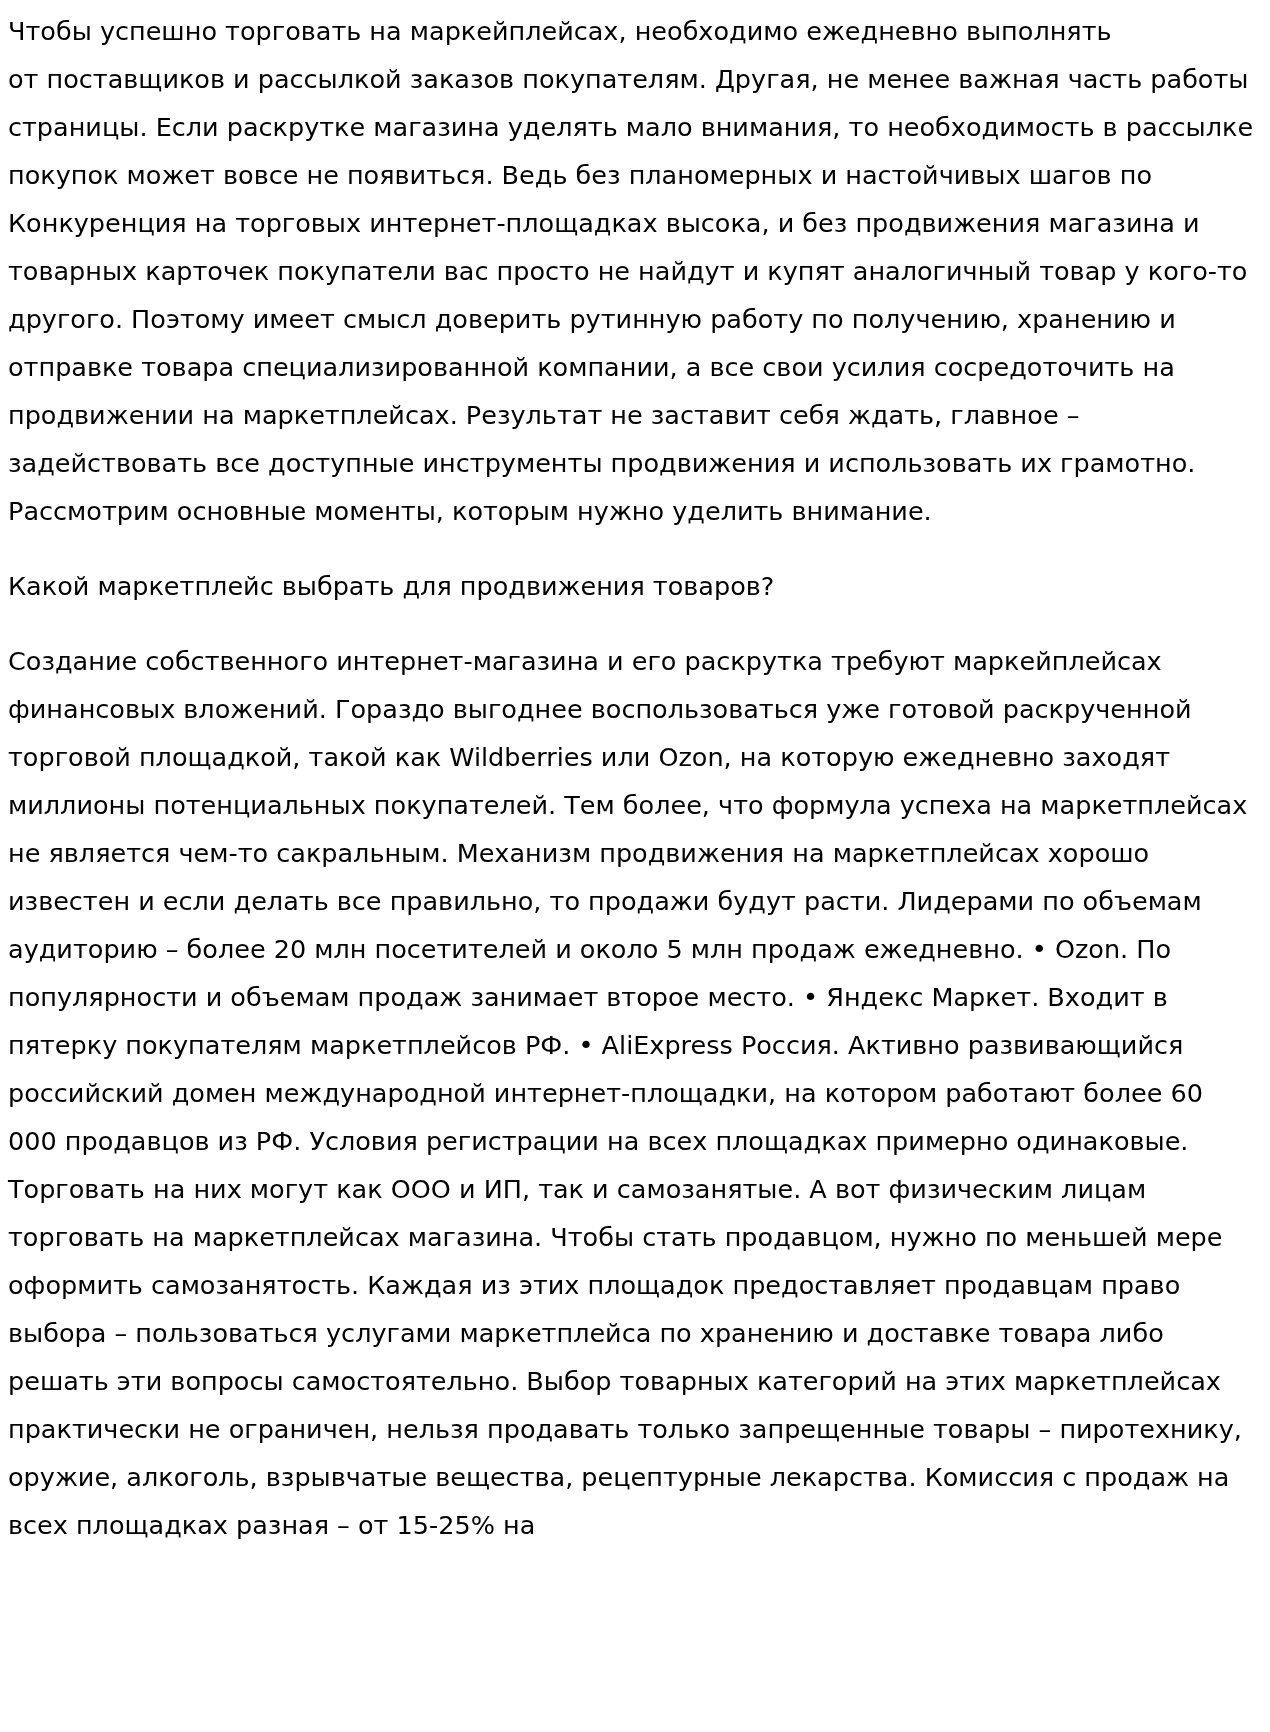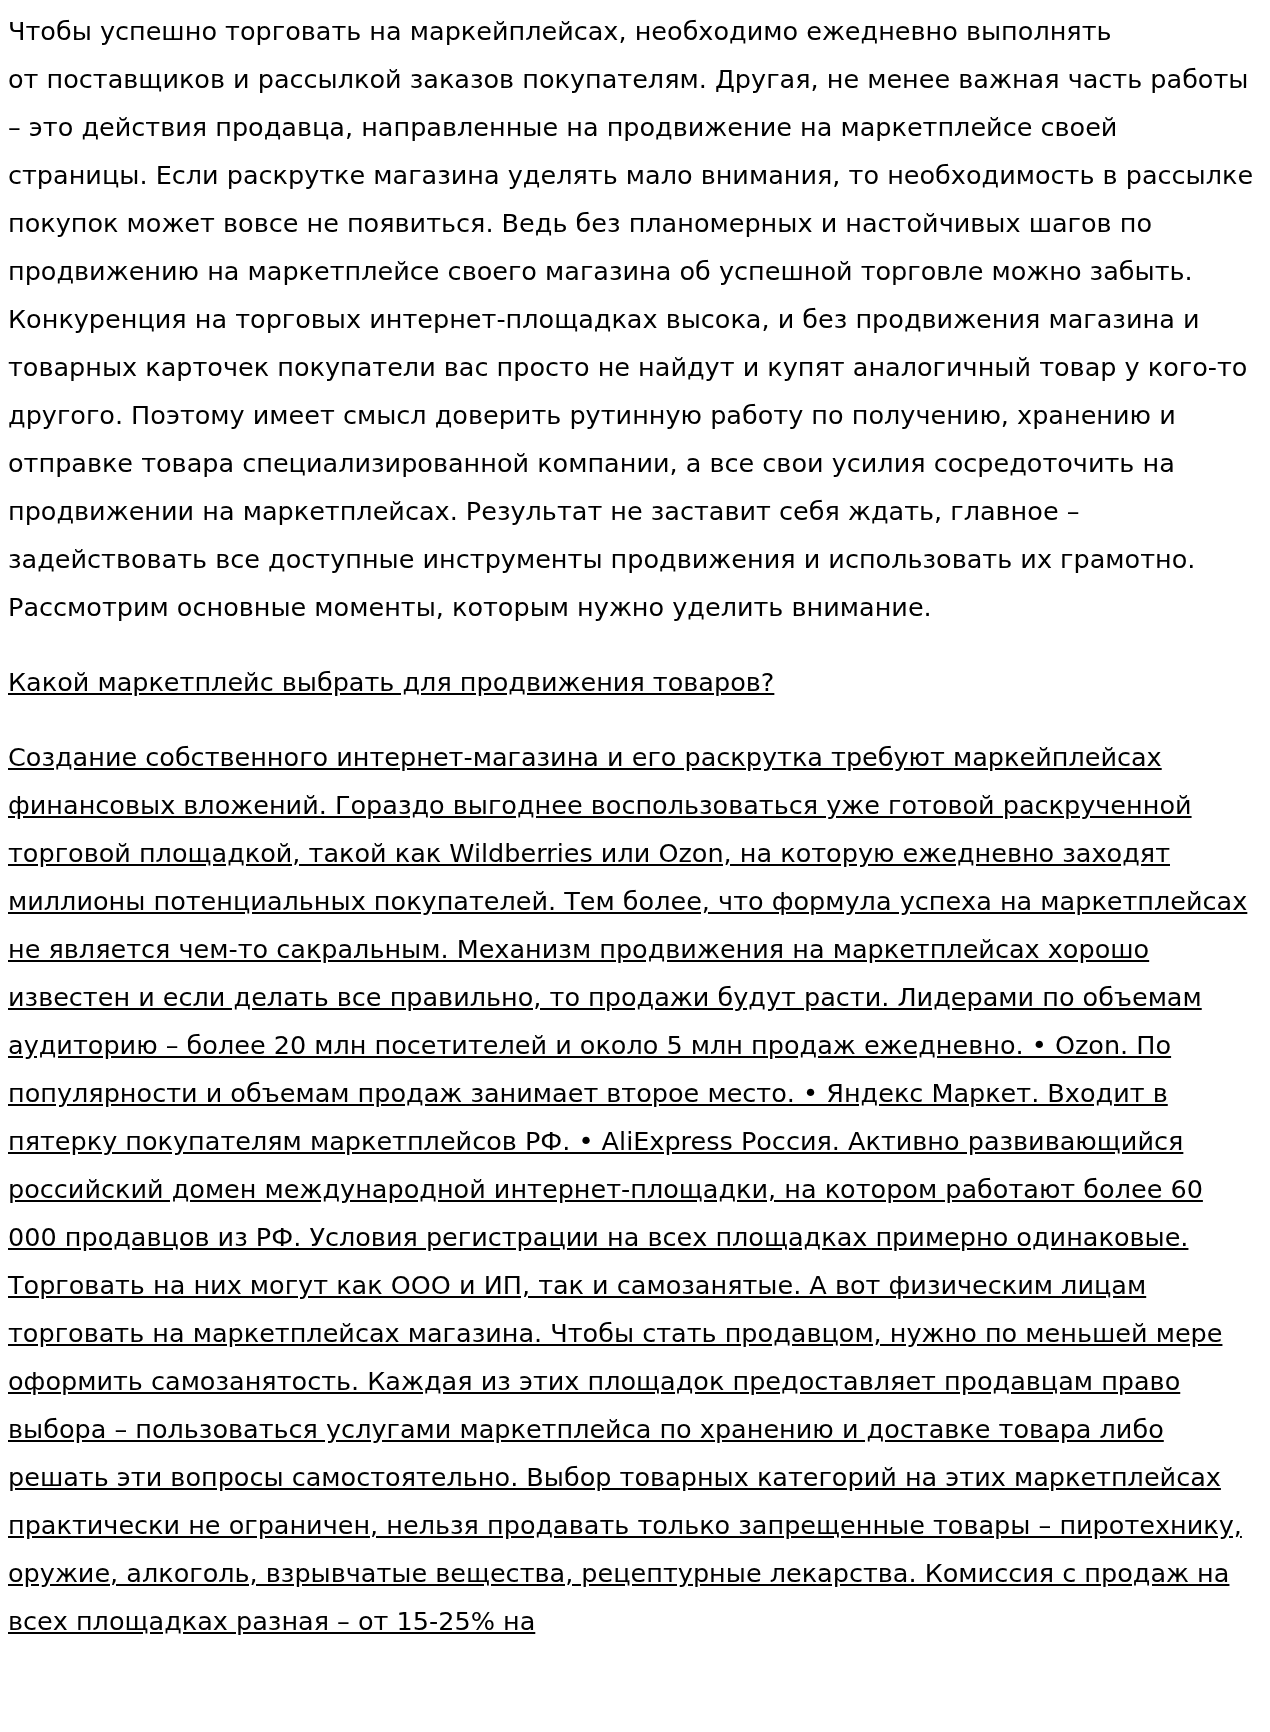--- a/index.html
+++ b/index.html
@@ -21,42 +21,39 @@
   }
   .doc {
     width: 1268px;
   }
   .paragraph {
     margin: 6px;
     padding: 0;
   }
   .paragraph + .paragraph {
     margin-top: 27px;
-    text-decoration: underline;
   }
   .heading {
     font-weight: normal; 
   }
   .line {
     white-space: nowrap;
     height: 48px;
     overflow: visible;
   }
 </style>
 </head>
 <body>
 
 <main class="doc" id="article">
     <div class="paragraph">
       <div class="line">Чтобы успешно торговать на маркейплейсах, необходимо ежедневно выполнять</div>
       <div class="line">от поставщиков и рассылкой заказов покупателям. Другая, не менее важная часть работы</div>
-      <div class="line">– это действия продавца, направленные на продвижение на маркетплейсе своей</div>
       <div class="line">страницы. Если раскрутке магазина уделять мало внимания, то необходимость в рассылке</div>
       <div class="line">покупок может вовсе не появиться. Ведь без планомерных и настойчивых шагов по</div>
-      <div class="line">продвижению на маркетплейсе своего магазина об успешной торговле можно забыть.</div>
       <div class="line">Конкуренция на торговых интернет-площадках высока, и без продвижения магазина и</div>
       <div class="line">товарных карточек покупатели вас просто не найдут и купят аналогичный товар у кого-то</div>
       <div class="line">другого. Поэтому имеет смысл доверить рутинную работу по получению, хранению и</div>
       <div class="line">отправке товара специализированной компании, а все свои усилия сосредоточить на</div>
       <div class="line">продвижении на маркетплейсах. Результат не заставит себя ждать, главное –</div>
       <div class="line">задействовать все доступные инструменты продвижения и использовать их грамотно.</div>
       <div class="line">Рассмотрим основные моменты, которым нужно уделить внимание.</div>
     </div>
     <div class="paragraph heading">
       <div class="line">Какой маркетплейс выбрать для продвижения товаров?</div>

